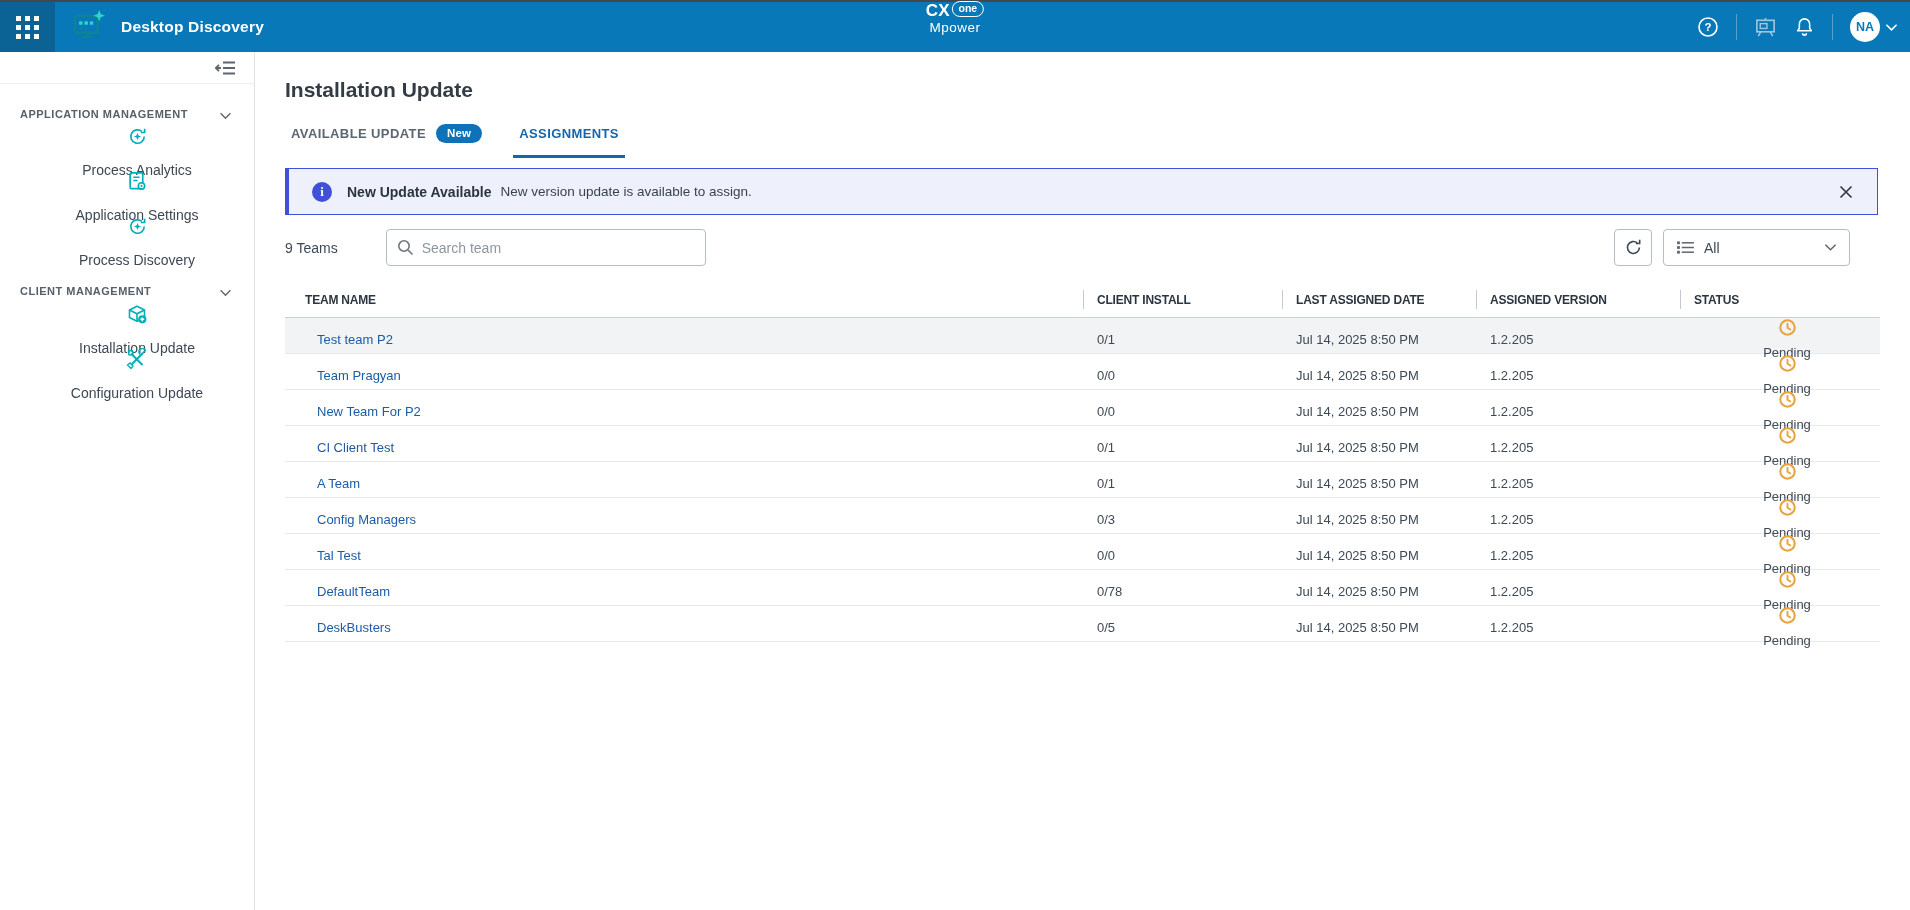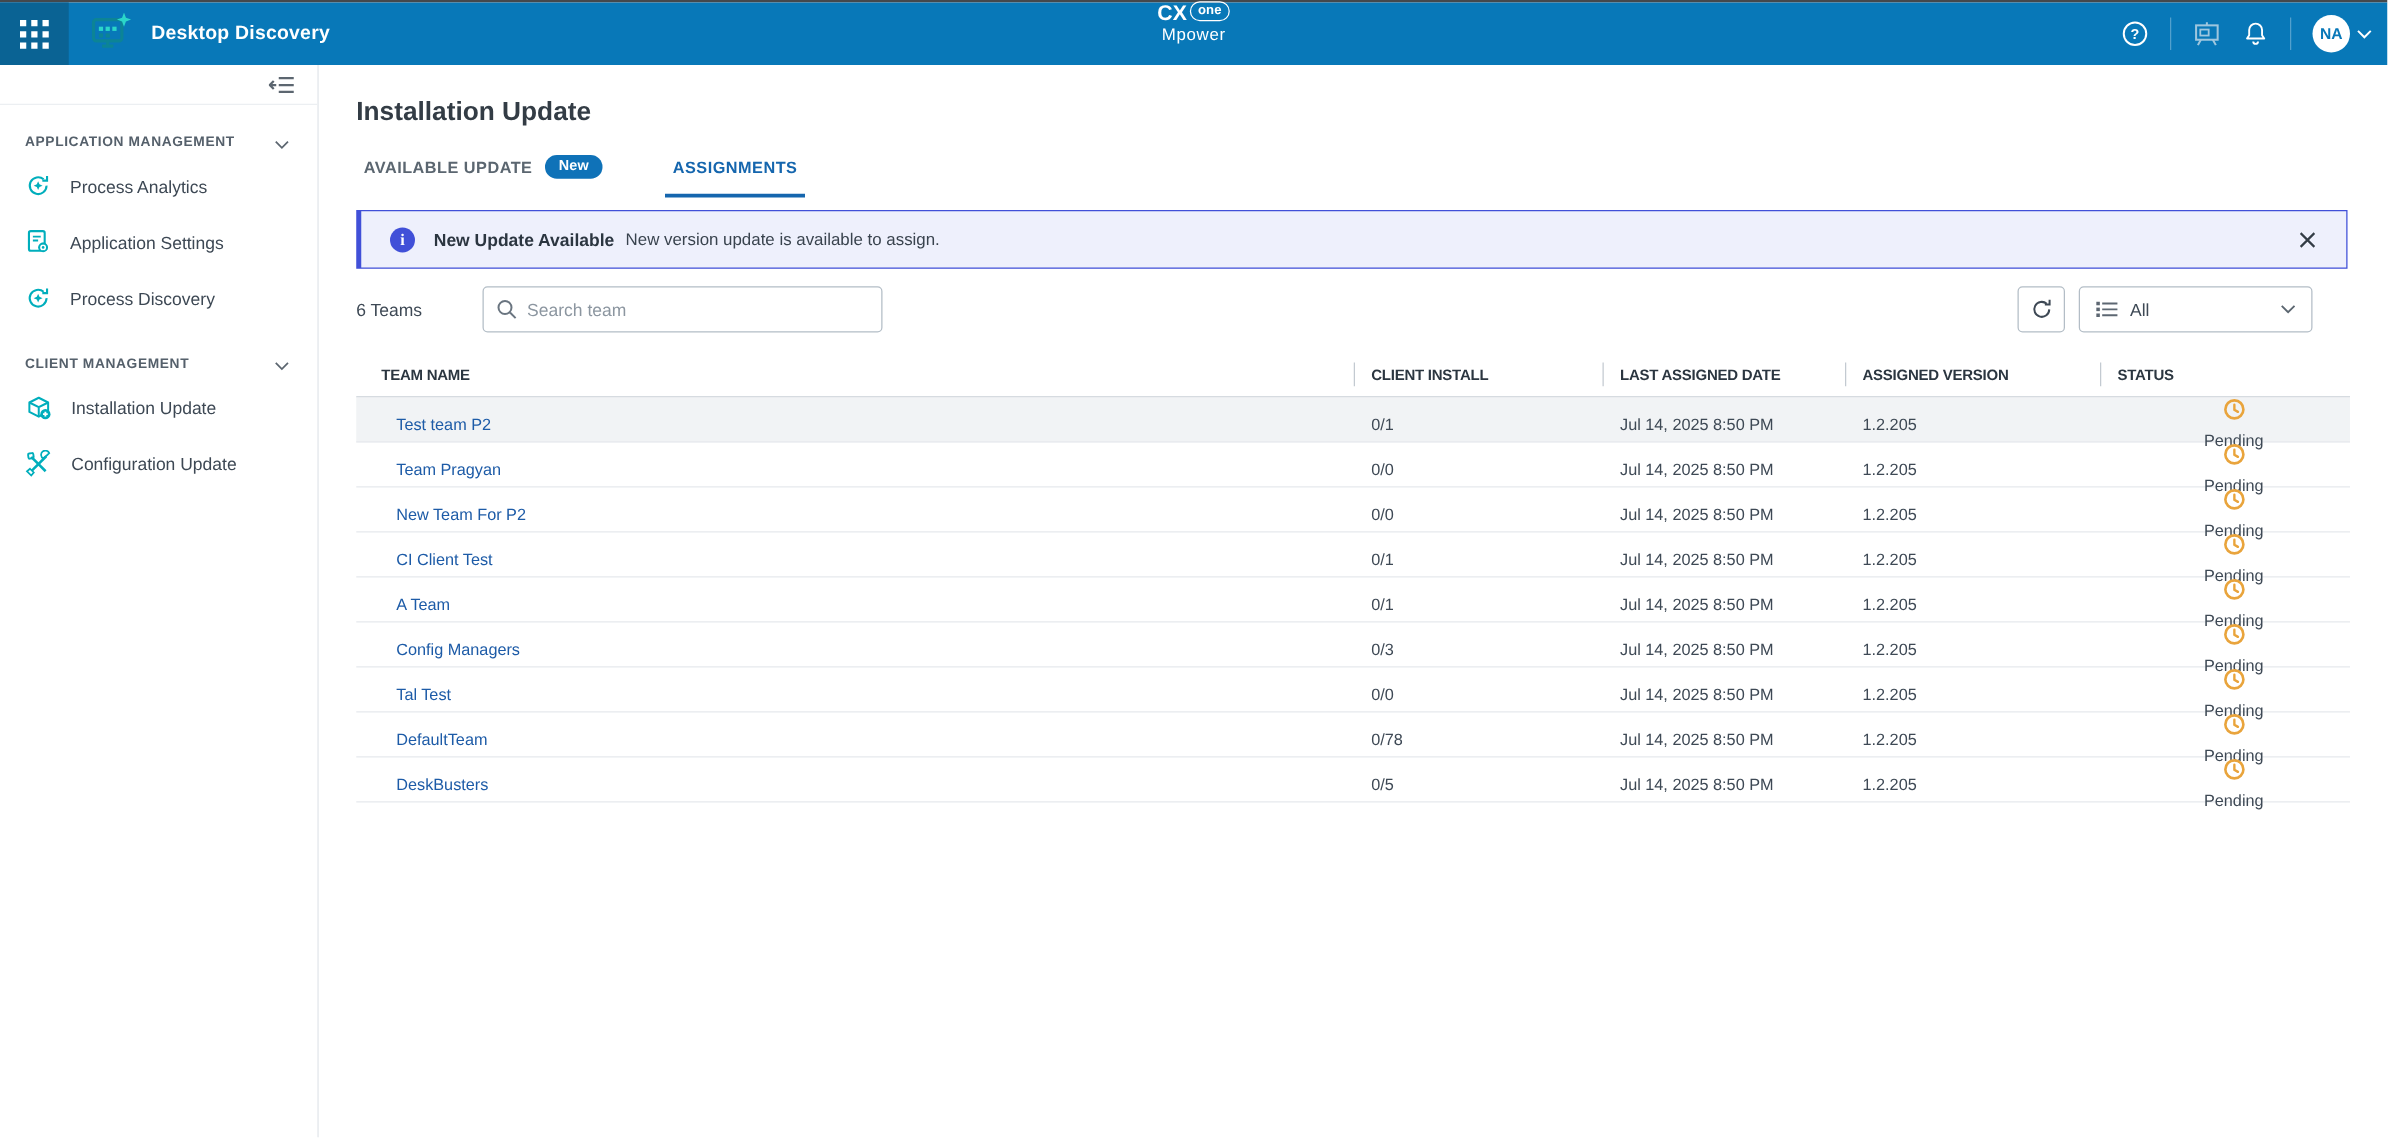--- a/index.html
+++ b/index.html
@@ -28,27 +28,27 @@
   .shell { display:flex; height:858px; }
   .sidebar { width:255px; border-right:1px solid #dde2e7; background:#fff; flex:none; }
   .main { flex:1; background:#fff; padding:0 32px 0 30px; }
 
   
   .side-top { height:32px; display:flex; align-items:center; justify-content:flex-end; padding-right:18px; border-bottom:1px solid #eceff2; }
   .collapse-btn { background:none; border:none; cursor:pointer; display:flex; }
   .side-section { padding-top:24px; }
   .side-sec-head { display:flex; align-items:flex-end; justify-content:space-between; padding:0 22px 0 20px; cursor:pointer; }
   .side-sec-label { font-size:11px; font-weight:700; color:#55606b; letter-spacing:.5px; }
-  .side-item { height:45px; display:flex; align-items:center; gap:15px; padding-left:20px; cursor:pointer; }
+  .side-item { height:45px; display:flex; align-items:center; gap:15px; padding-left:20px; cursor:pointer;flex-direction:column; }
   .side-item .lbl { font-size:14px; color:#3d4854; }
   .side-section .items { padding-top:6px; }
 
   
   .page-title { margin:26px 0 0 0; font-size:21px; font-weight:600; color:#333c45; }
-  .tabs { display:flex; gap:44px; margin-top:22px; }
+  .tabs { display:flex; gap:25px; margin-top:22px; }
   .tab { display:flex; align-items:center; gap:10px; background:none; border:none; cursor:pointer;
     font-family:inherit; font-size:13px; font-weight:700; letter-spacing:.4px; color:#5b6670; padding:0 6px 12px; border-bottom:3px solid transparent; }
   .tab.active { color:#1566ae; border-bottom-color:#1566ae; }
   .tab .badge { background:#0f72b8; color:#fff; font-size:11.5px; font-weight:700; letter-spacing:.2px; padding:3px 11px 4px; border-radius:12px; }
 
   
   .banner { margin-top:10px; width:1593px; height:47px; background:#eef0fc; border:1px solid #4150d8; border-left:4px solid #4150d8;
     display:flex; align-items:center; padding-left:23px; }
   .info-ic { width:20px; height:20px; border-radius:50%; background:#4150d8; color:#fff; font-size:13px; font-weight:700;
     display:flex; align-items:center; justify-content:center; flex:none; font-family:"Liberation Serif", serif; }
@@ -261,21 +261,21 @@
       <span class="banner-title">New Update Available</span>
       <span class="banner-msg">New version update is available to assign.</span>
       <button class="banner-close">
         <svg width="14" height="14" viewBox="0 0 14 14">
           <path d="M1.5 1.5l11 11M12.5 1.5l-11 11" stroke="#333c45" stroke-width="1.7"></path>
         </svg>
       </button>
     </div>
 
     <div class="toolbar">
-      <span class="count">6 Teams</span>
+      <span class="count">9 Teams</span>
       <div class="searchbox">
         <svg width="17" height="17" viewBox="0 0 17 17" fill="none">
           <circle cx="7" cy="7" r="5.2" stroke="#6a7580" stroke-width="1.6"></circle>
           <path d="M11 11l4.5 4.5" stroke="#6a7580" stroke-width="1.6"></path>
         </svg>
         <input type="text" placeholder="Search team" style="">
       </div>
       <button class="refresh-btn">
         <svg width="19" height="19" viewBox="0 0 20 20" fill="none">
           <path d="M16.2 10a6.3 6.3 0 1 1-2.1-4.7" stroke="#3e4955" stroke-width="1.7"></path>

